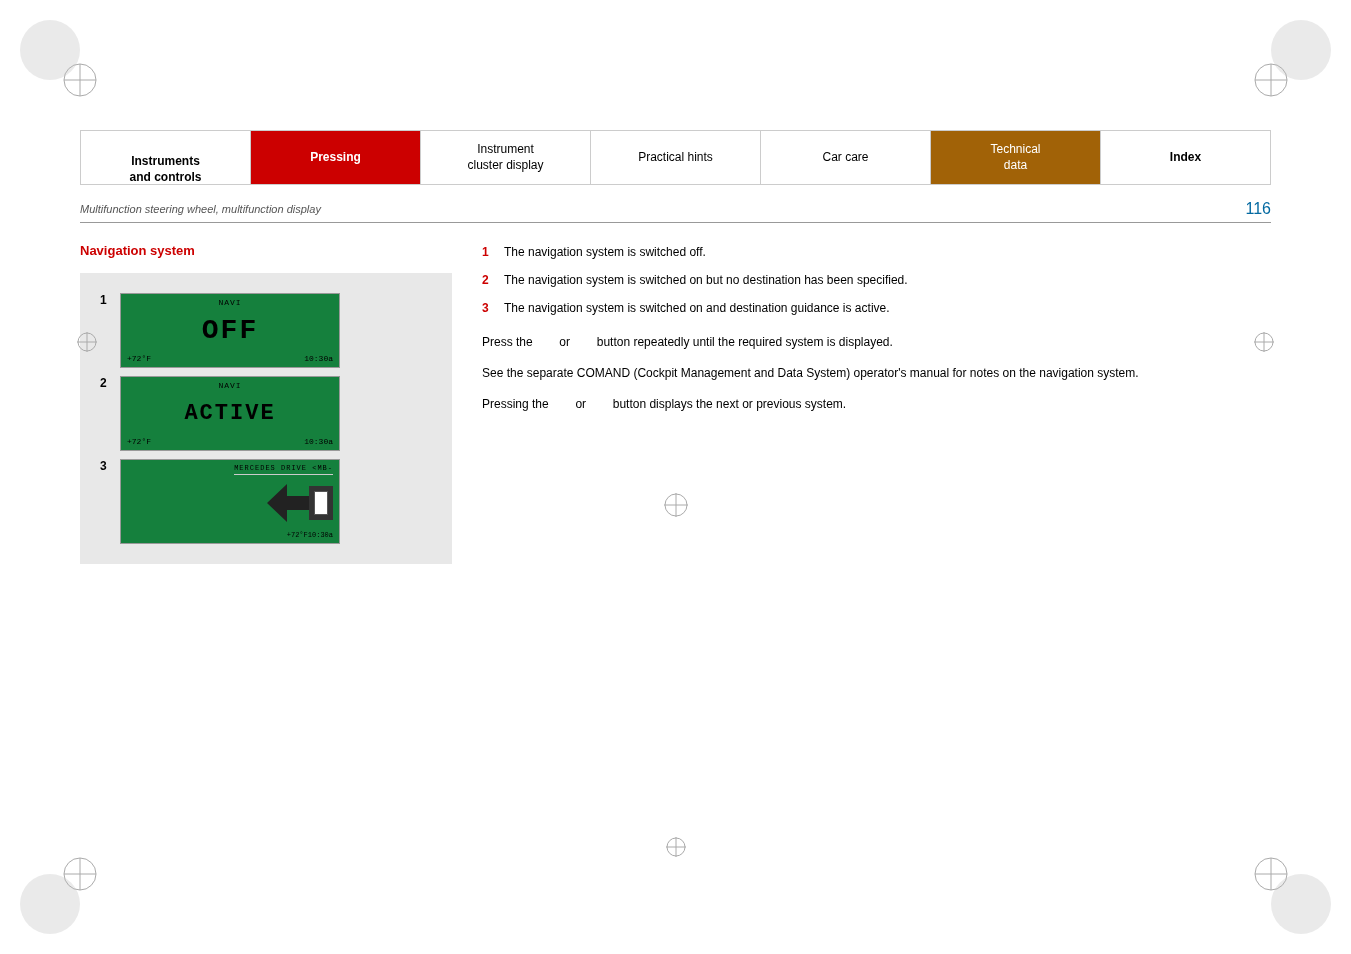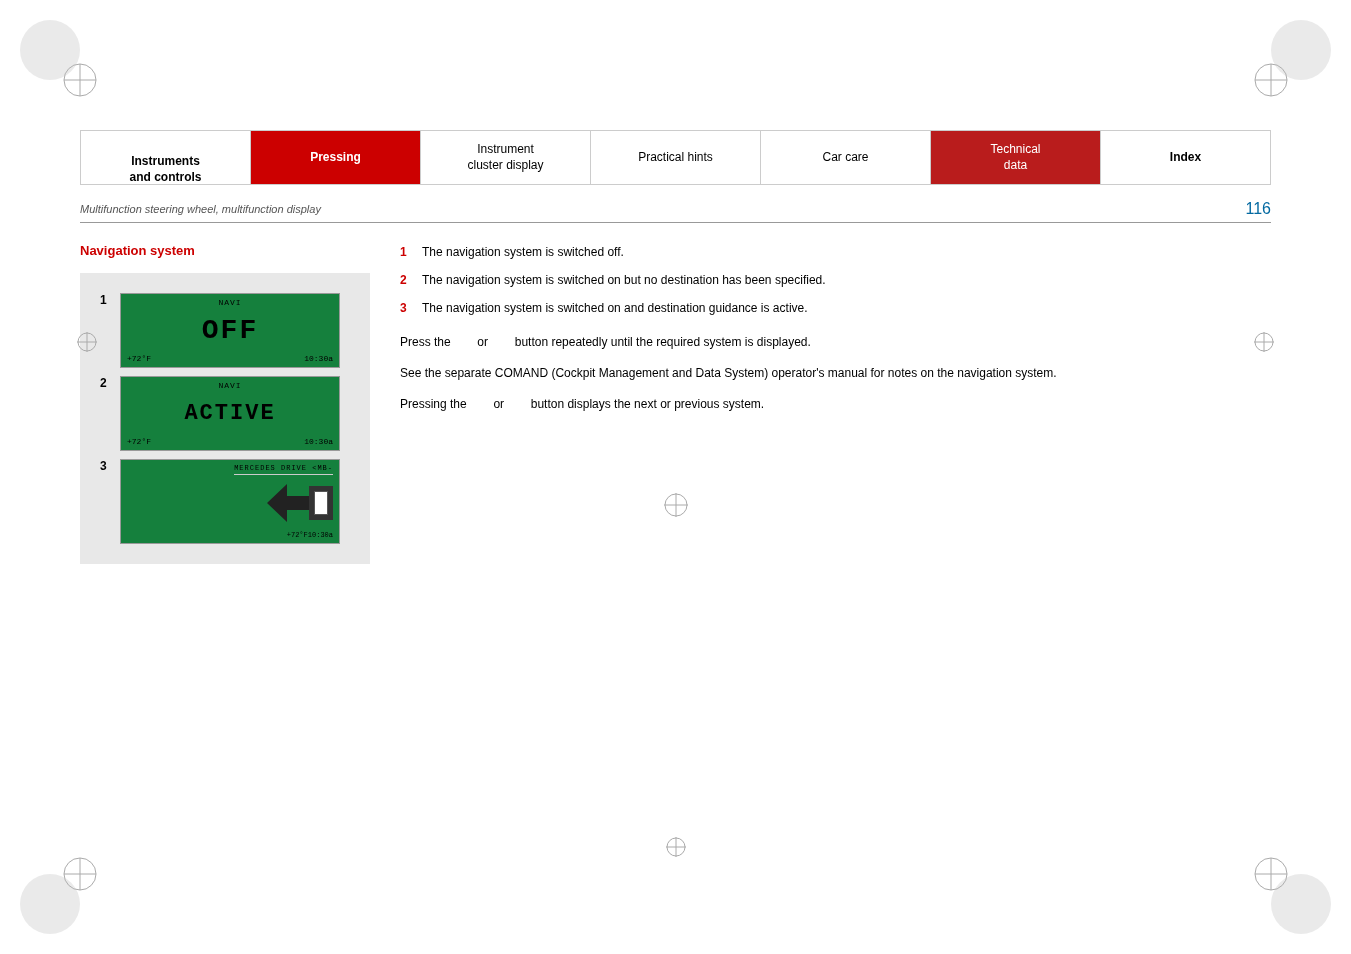--- a/index.html
+++ b/index.html
@@ -46,21 +46,21 @@
       background-color: #cc0000;
       color: #ffffff;
       font-weight: bold;
     }
 
     .nav-item.instruments-controls {
       font-weight: bold;
     }
 
     .nav-item.technical-data {
-      background-color: #b91c1c;
+      background-color: #a16207;
       color: #ffffff;
     }
 
     .nav-item.index-item {
       font-weight: bold;
     }
 
     
     .content-area {
       position: absolute;
@@ -93,21 +93,21 @@
     }
 
     
     .main-content {
       display: flex;
       gap: 30px;
     }
 
     
     .left-column {
-      width: 290px;
+      width: 372px;
       flex-shrink: 0;
     }
 
     .section-title {
       font-size: 13px;
       font-weight: bold;
       color: #cc0000;
       margin-bottom: 15px;
     }
 

